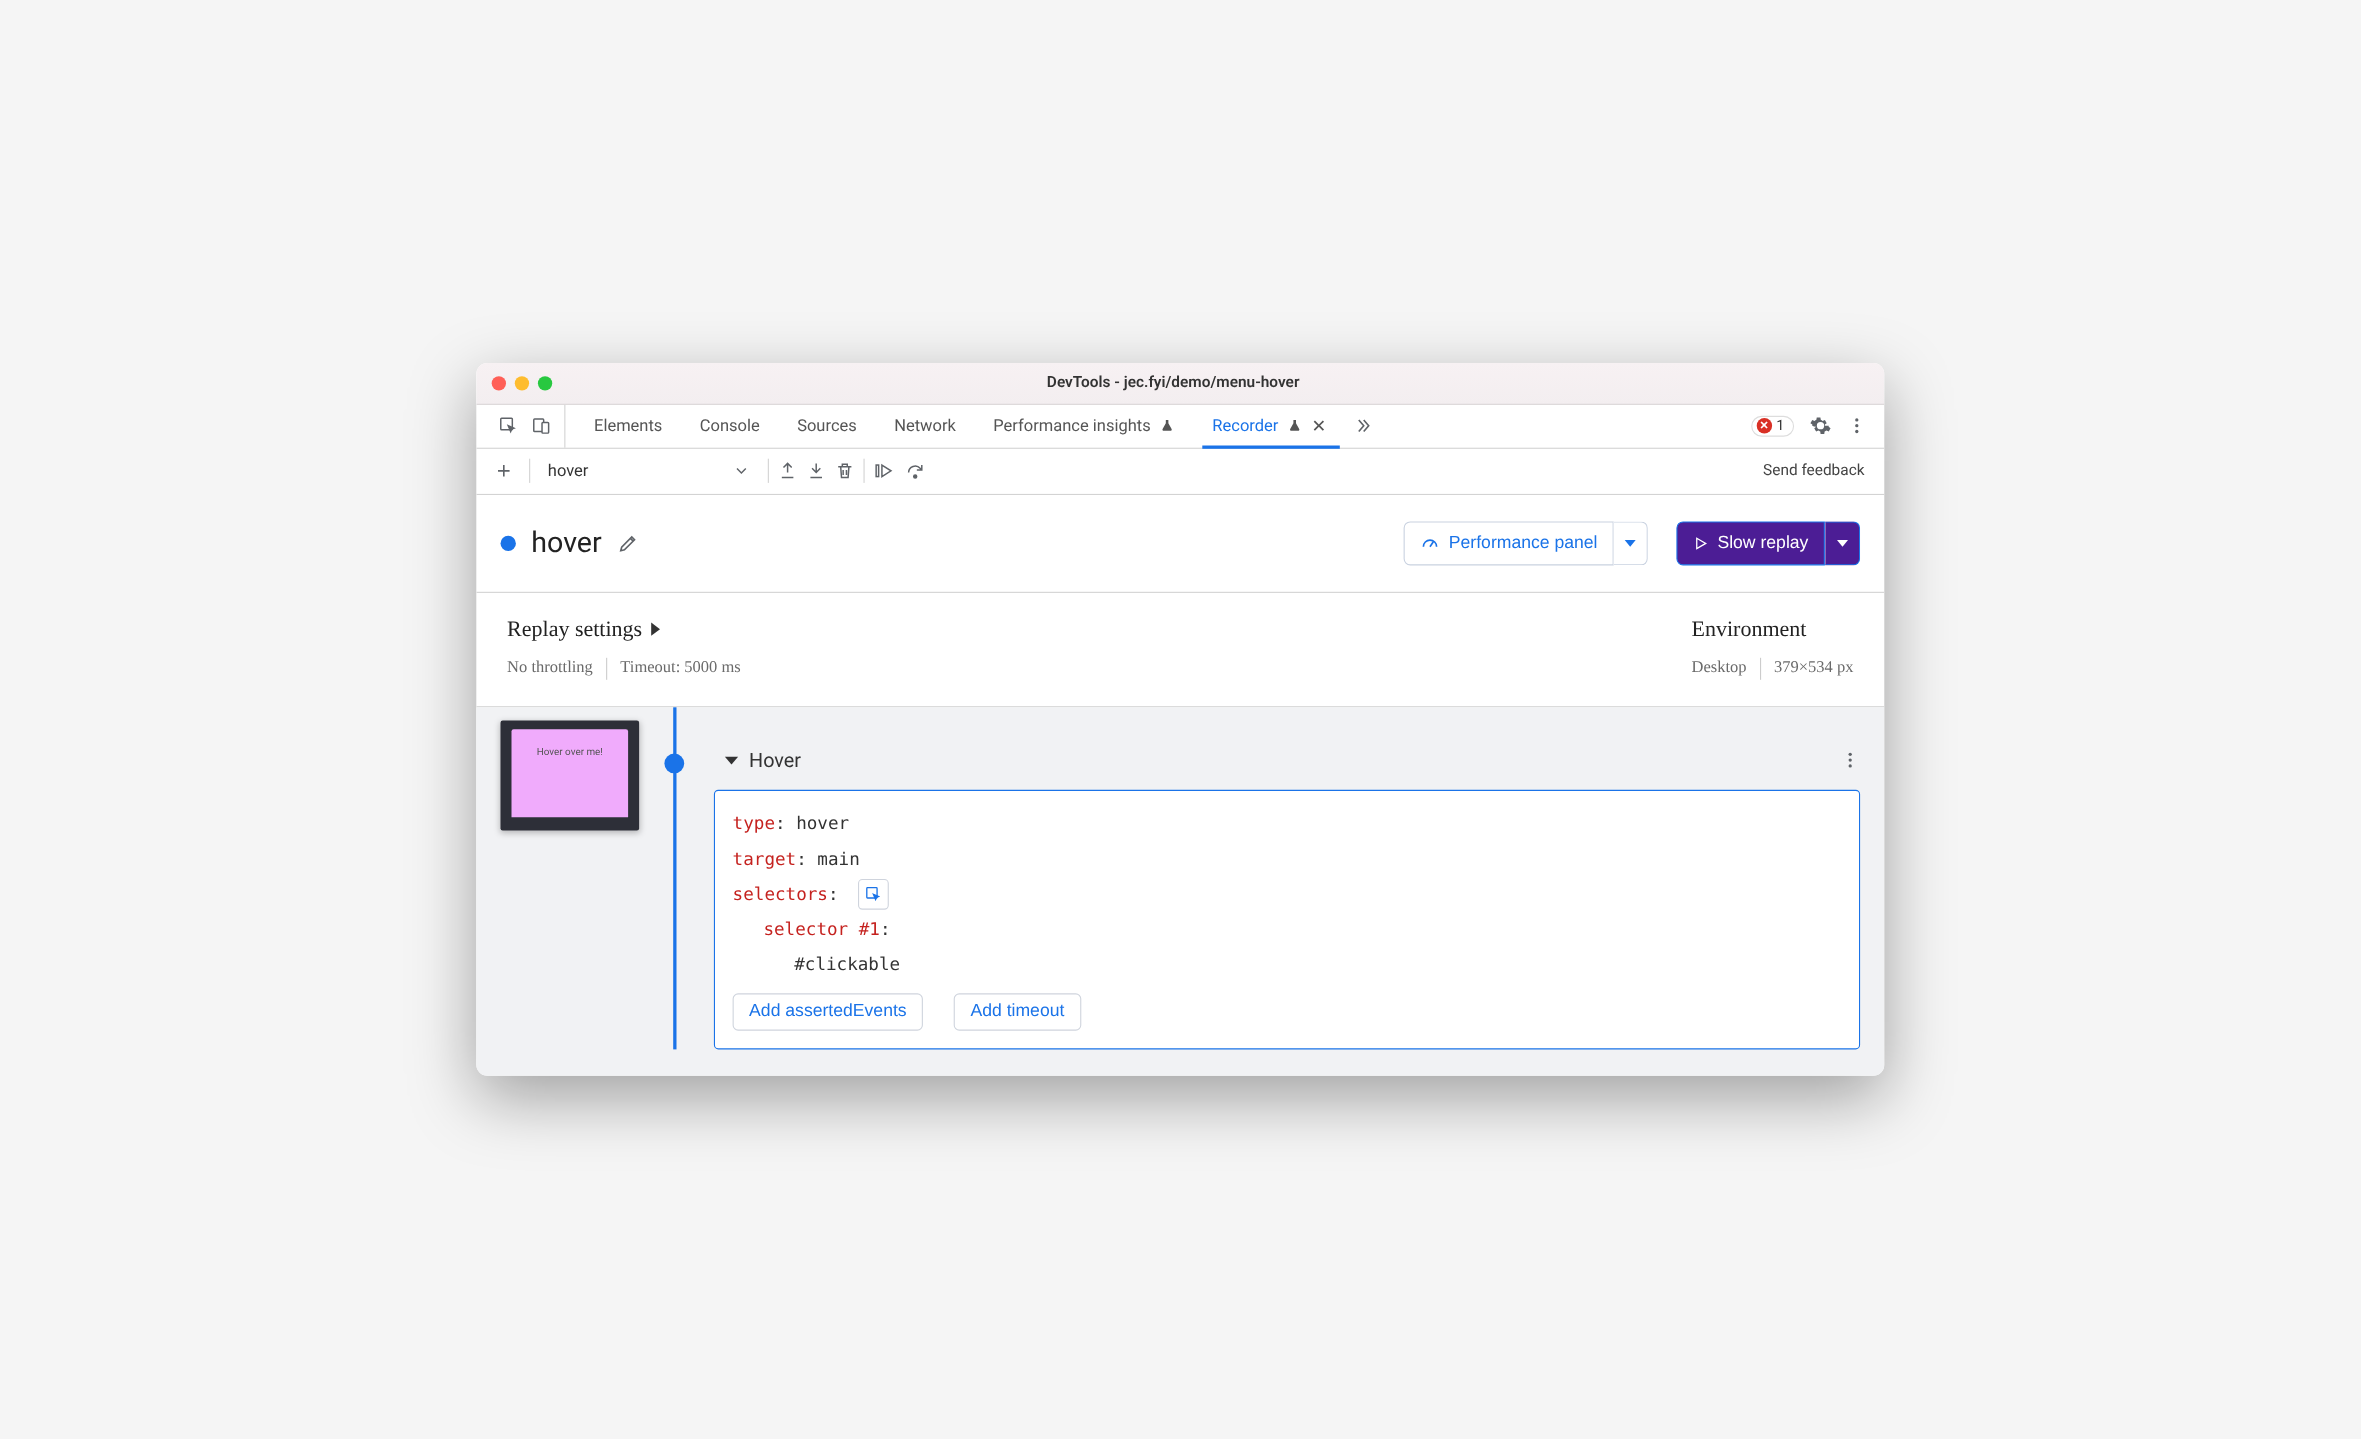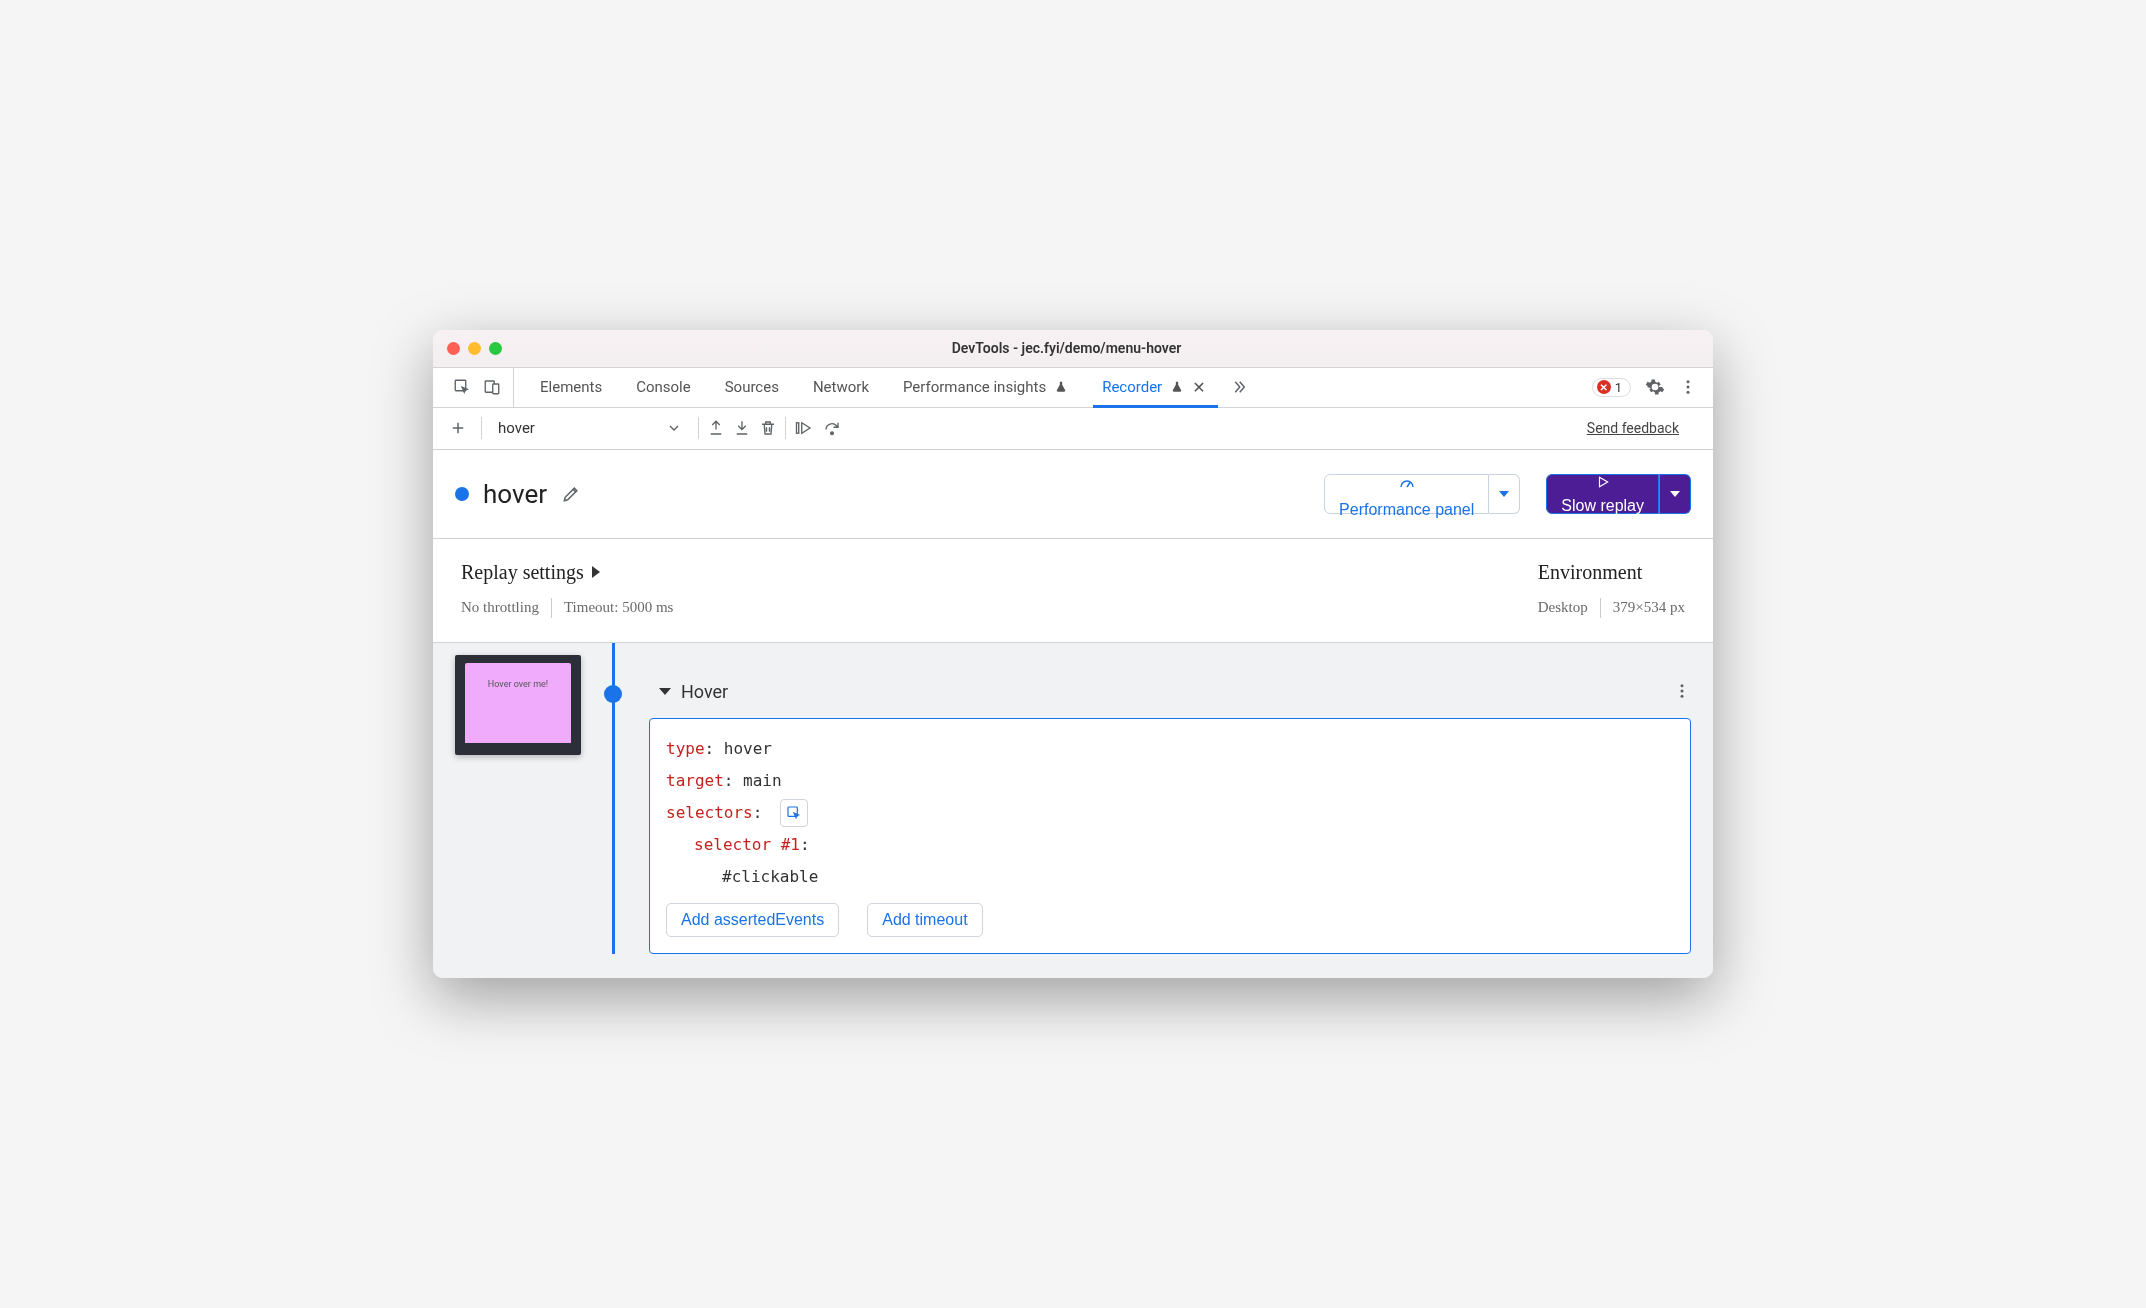--- a/index.html
+++ b/index.html
@@ -50,32 +50,32 @@
     .tabs-spacer { flex: 1; }
     .tabs-right { display: flex; align-items: center; gap: 14px; padding-right: 8px; }
     .error-badge { display: flex; align-items: center; gap: 4px; border:1px solid #ddd; background: #fff; border-radius: 12px; padding: 1px 8px 1px 4px; font-size: 13px; color: #333; }
     .error-dot { width: 14px; height: 14px; border-radius: 50%; background: #d93025; color:#fff; display:flex; align-items:center; justify-content:center; font-size:10px; font-weight:bold; }
     .toolbar {
       display: flex; align-items: center; height: 42px; border-bottom: 1px solid #d3d3d3; padding: 0 10px; gap: 8px;
     }
     .toolbar .divider { width: 1px; height: 22px; background: #d3d3d3; }
     .toolbar-select { display: flex; align-items: center; gap: 12px; flex: 0 0 200px; justify-content: space-between; padding: 0 8px; font-size: 15px; color: #333; }
     .toolbar-spacer { flex: 1; }
-    .feedback-link { font-size: 14px; color: #444; text-decoration: underline; margin-right: 24px; }
+    .feedback-link { font-size: 14px; color: #444; margin-right: 8px; }
     .header-row {
       display: flex; align-items: center; padding: 24px 22px; border-bottom: 1px solid #d3d3d3; gap: 14px;
     }
     .blue-dot { width: 14px; height: 14px; border-radius: 50%; background: #1a73e8; }
     .rec-title { font-size: 26px; font-weight: 400; color: #222; }
     .header-spacer { flex: 1; }
     .btn-group { display: flex; }
     .btn { display: flex; align-items: center; gap: 8px; height: 40px; padding: 0 14px; font-size: 16px; border-radius: 6px; cursor: pointer; border: 1px solid; background: #fff; }
     .btn.outline { color: #1a73e8; border-color: #c9d2e0; }
     .btn.primary { color: #fff; background: #4c1d95; border-color: #1a73e8; }
-    .btn-group .btn:first-child { border-top-right-radius: 0; border-bottom-right-radius: 0; flex-direction: column; }
+    .btn-group .btn:first-child { border-top-right-radius: 0; border-bottom-right-radius: 0; }
     .btn-group .dd { border-top-left-radius: 0; border-bottom-left-radius: 0; border-left: none; padding: 0 10px; }
     .btn-group.primary-gap .dd { border-left: 1px solid rgba(255,255,255,.35); }
     .settings-row {
       display: flex; align-items: flex-start; padding: 22px 28px 24px 28px; border-bottom: 1px solid #d3d3d3;
     }
     .settings-col { display: flex; flex-direction: column; gap: 14px; font-family: Liberation Serif, serif; }
     .settings-title { font-size: 20px; color: #222; display: flex; align-items: center; gap: 8px; }
     .settings-sub { font-size: 15px; color: #6a6a6a; display: flex; align-items: center; gap: 12px; }
     .settings-sub .sub-div { width: 1px; height: 20px; background: #ccc; }
     .settings-spacer { flex: 1; }

